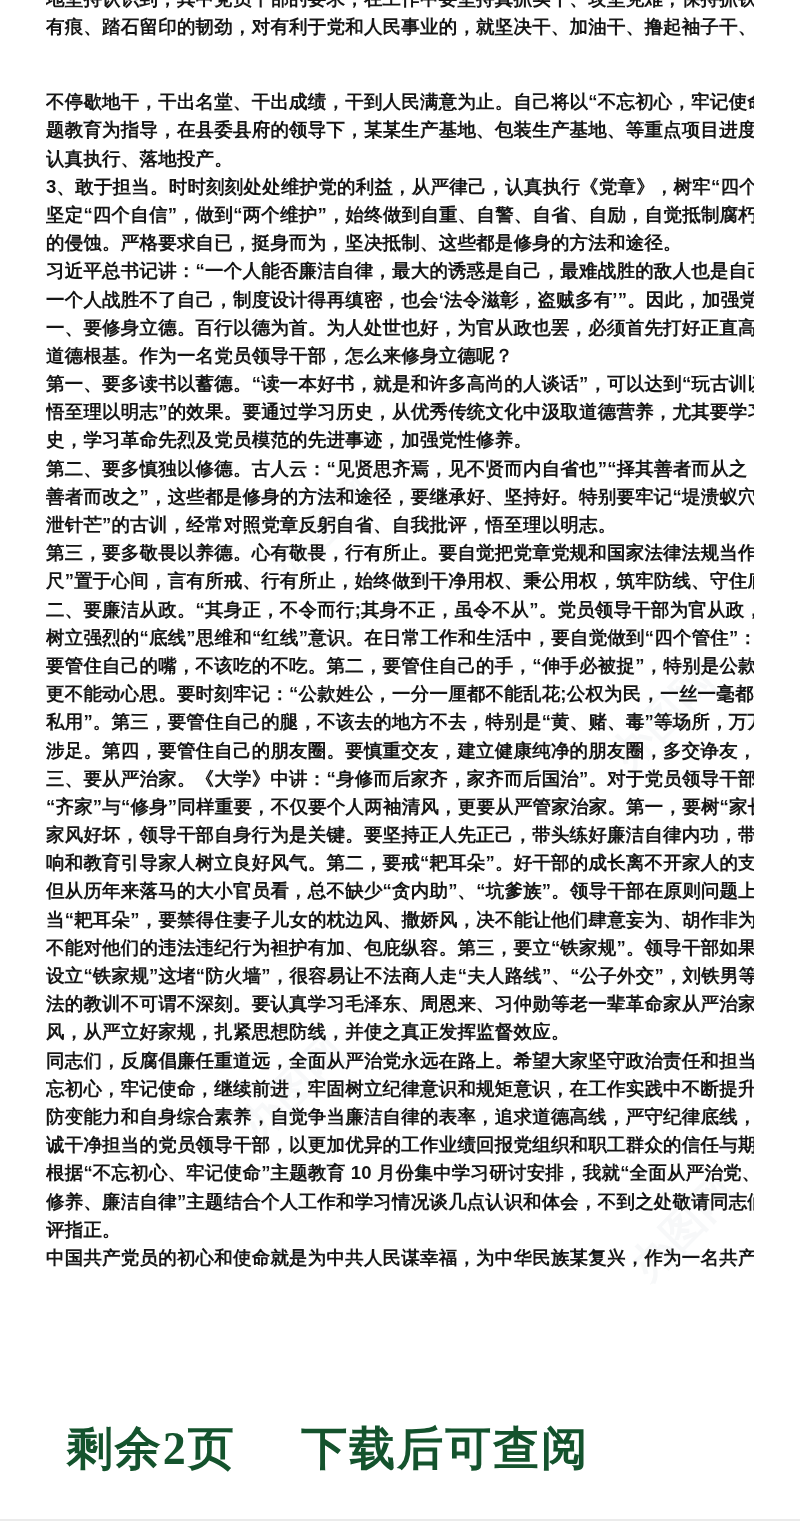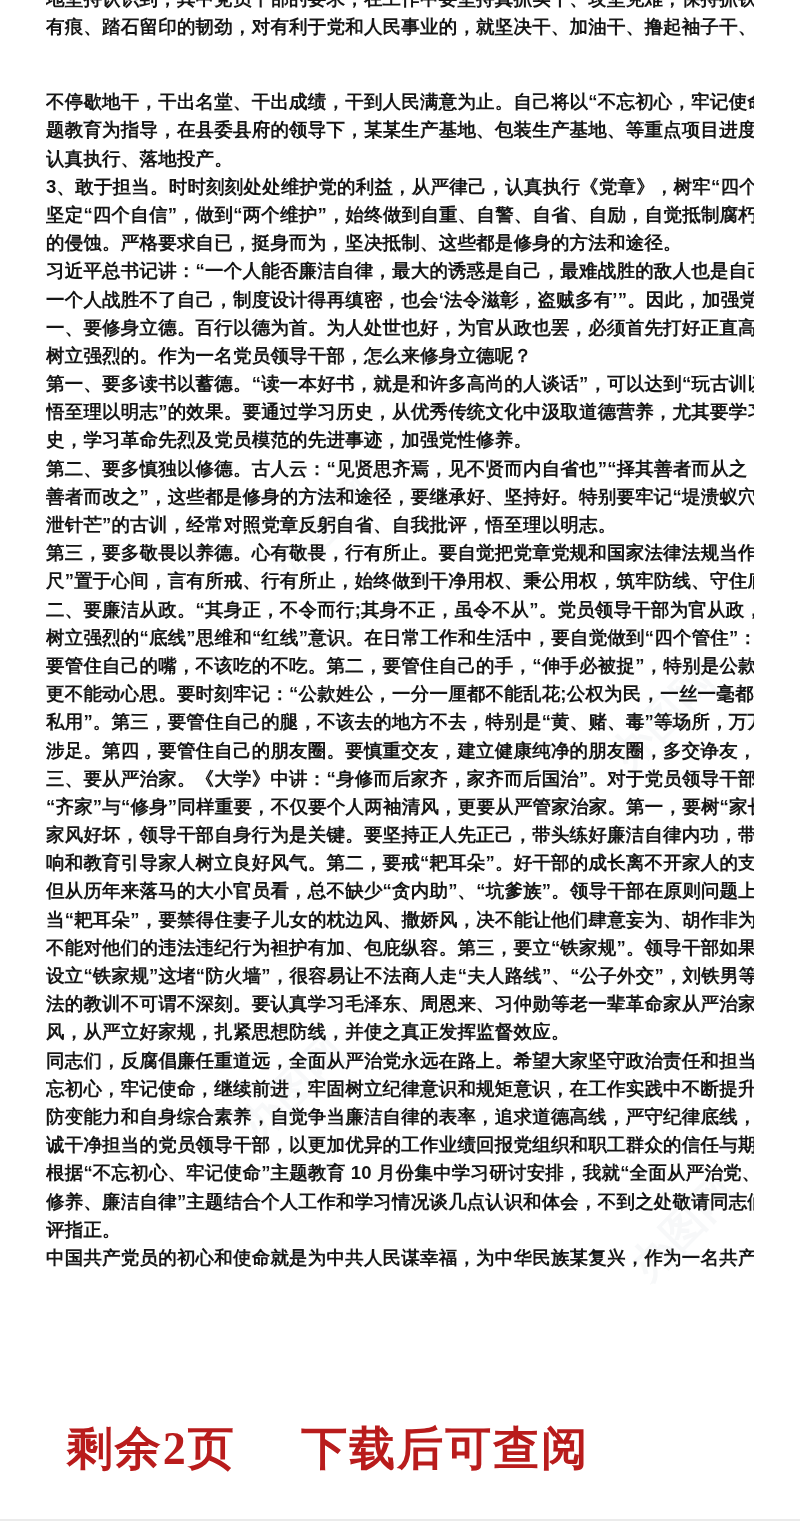--- a/index.html
+++ b/index.html
@@ -64,21 +64,21 @@
   .wm4{left:620px;top:1200px;}
   .banner{
     position:absolute;
     top:1418px;
     left:0;
     width:656px;
     text-align:center;
     font-family:"Liberation Serif","DejaVu Serif",serif;
     font-weight:bold;
     font-size:46px;
-    color:#b91c1c;
+    color:#14532d;
     letter-spacing:2px;
   }
   .banner .seg{display:inline-block;}
   .banner .seg + .seg{margin-left:52px;}
   .bottom-divider{
     position:absolute;
     left:0;
     top:1519px;
     width:800px;
     height:2px;
@@ -106,21 +106,21 @@
     <div id="lines">
         <div class="line">不停歇地干，干出名堂、干出成绩，干到人民满意为止。自己将以“不忘初心，牢记使命”主</div>
         <div class="line">题教育为指导，在县委县府的领导下，某某生产基地、包装生产基地、等重点项目进度，力</div>
         <div class="line">认真执行、落地投产。</div>
         <div class="line">3、敢于担当。时时刻刻处处维护党的利益，从严律己，认真执行《党章》，树牢“四个意识”，</div>
         <div class="line">坚定“四个自信”，做到“两个维护”，始终做到自重、自警、自省、自励，自觉抵制腐朽思想</div>
         <div class="line">的侵蚀。严格要求自已，挺身而为，坚决抵制、这些都是修身的方法和途径。</div>
         <div class="line">习近平总书记讲：“一个人能否廉洁自律，最大的诱惑是自己，最难战胜的敌人也是自己。</div>
         <div class="line">一个人战胜不了自己，制度设计得再缜密，也会‘法令滋彰，盗贼多有’”。因此，加强党性修</div>
         <div class="line">一、要修身立德。百行以德为首。为人处世也好，为官从政也罢，必须首先打好正直高尚的</div>
-        <div class="line">树立强烈的。作为一名党员领导干部，怎么来修身立德呢？</div>
+        <div class="line">道德根基。作为一名党员领导干部，怎么来修身立德呢？</div>
         <div class="line">第一、要多读书以蓄德。“读一本好书，就是和许多高尚的人谈话”，可以达到“玩古训以警心，</div>
         <div class="line">悟至理以明志”的效果。要通过学习历史，从优秀传统文化中汲取道德营养，尤其要学习党</div>
         <div class="line">史，学习革命先烈及党员模范的先进事迹，加强党性修养。</div>
         <div class="line">第二、要多慎独以修德。古人云：“见贤思齐焉，见不贤而内自省也”“择其善者而从之，其不</div>
         <div class="line">善者而改之”，这些都是修身的方法和途径，要继承好、坚持好。特别要牢记“堤溃蚁穴，气</div>
         <div class="line">泄针芒”的古训，经常对照党章反躬自省、自我批评，悟至理以明志。</div>
         <div class="line">第三，要多敬畏以养德。心有敬畏，行有所止。要自觉把党章党规和国家法律法规当作“戒</div>
         <div class="line">尺”置于心间，言有所戒、行有所止，始终做到干净用权、秉公用权，筑牢防线、守住底线。</div>
         <div class="line">二、要廉洁从政。“其身正，不令而行;其身不正，虽令不从”。党员领导干部为官从政，必须</div>
         <div class="line">树立强烈的“底线”思维和“红线”意识。在日常工作和生活中，要自觉做到“四个管住”：第一，</div>

